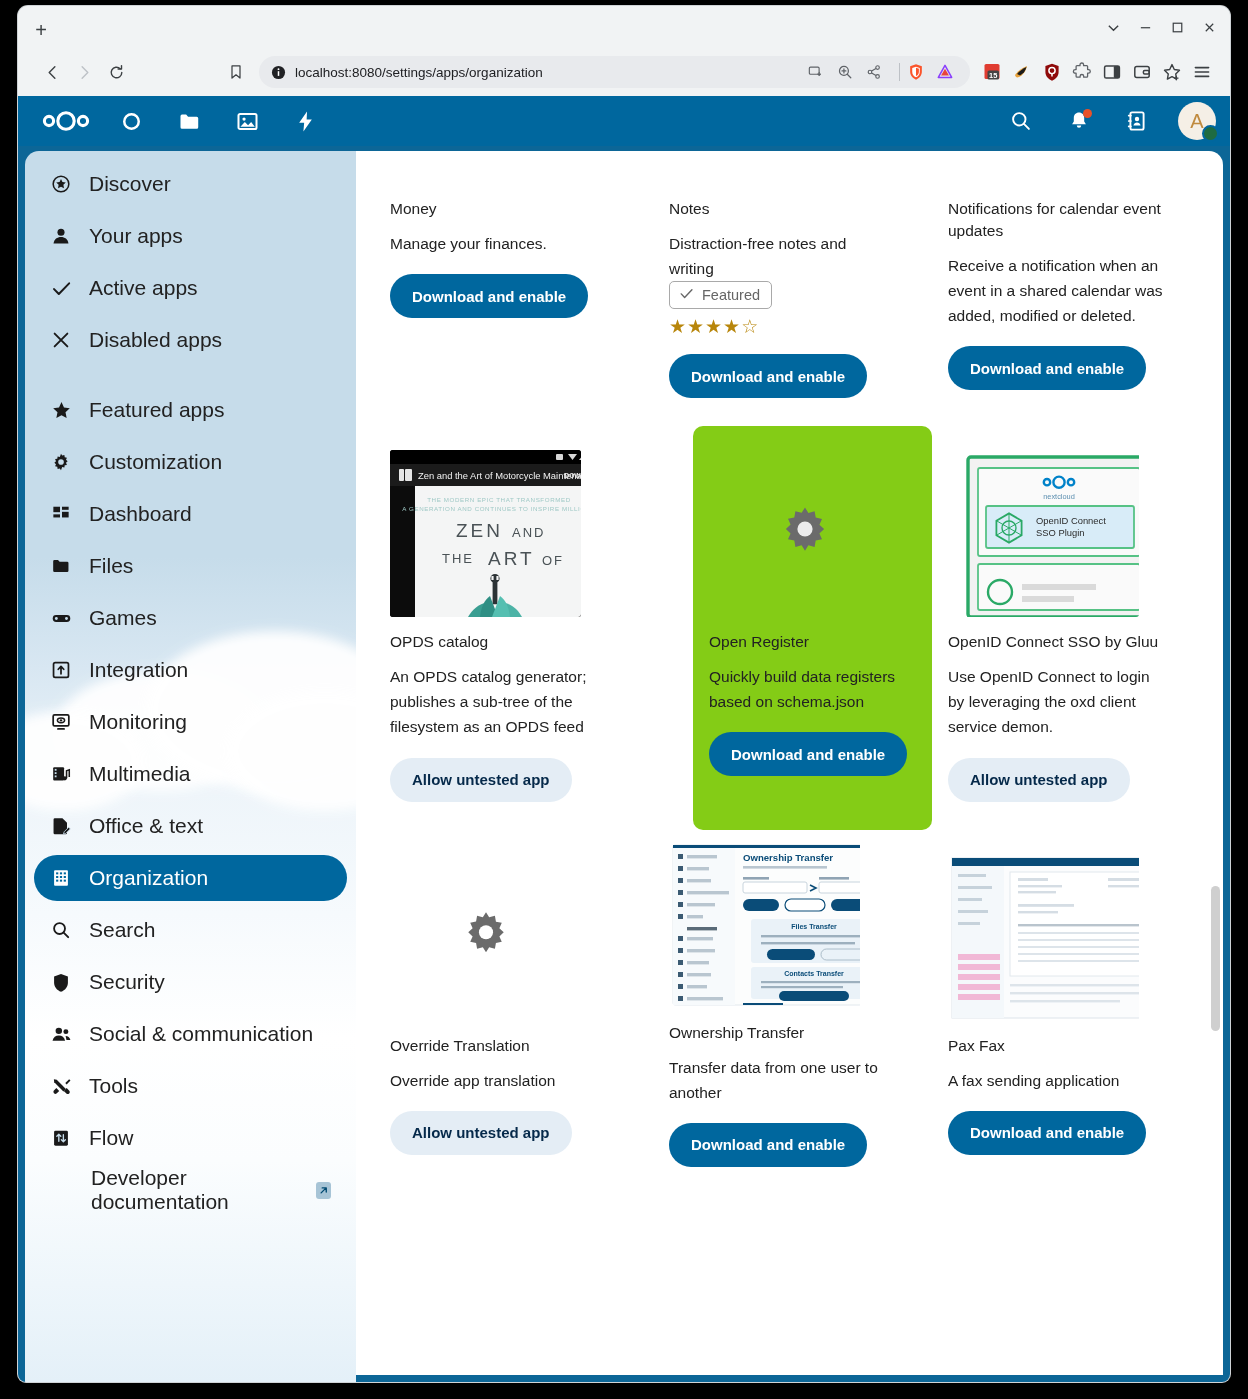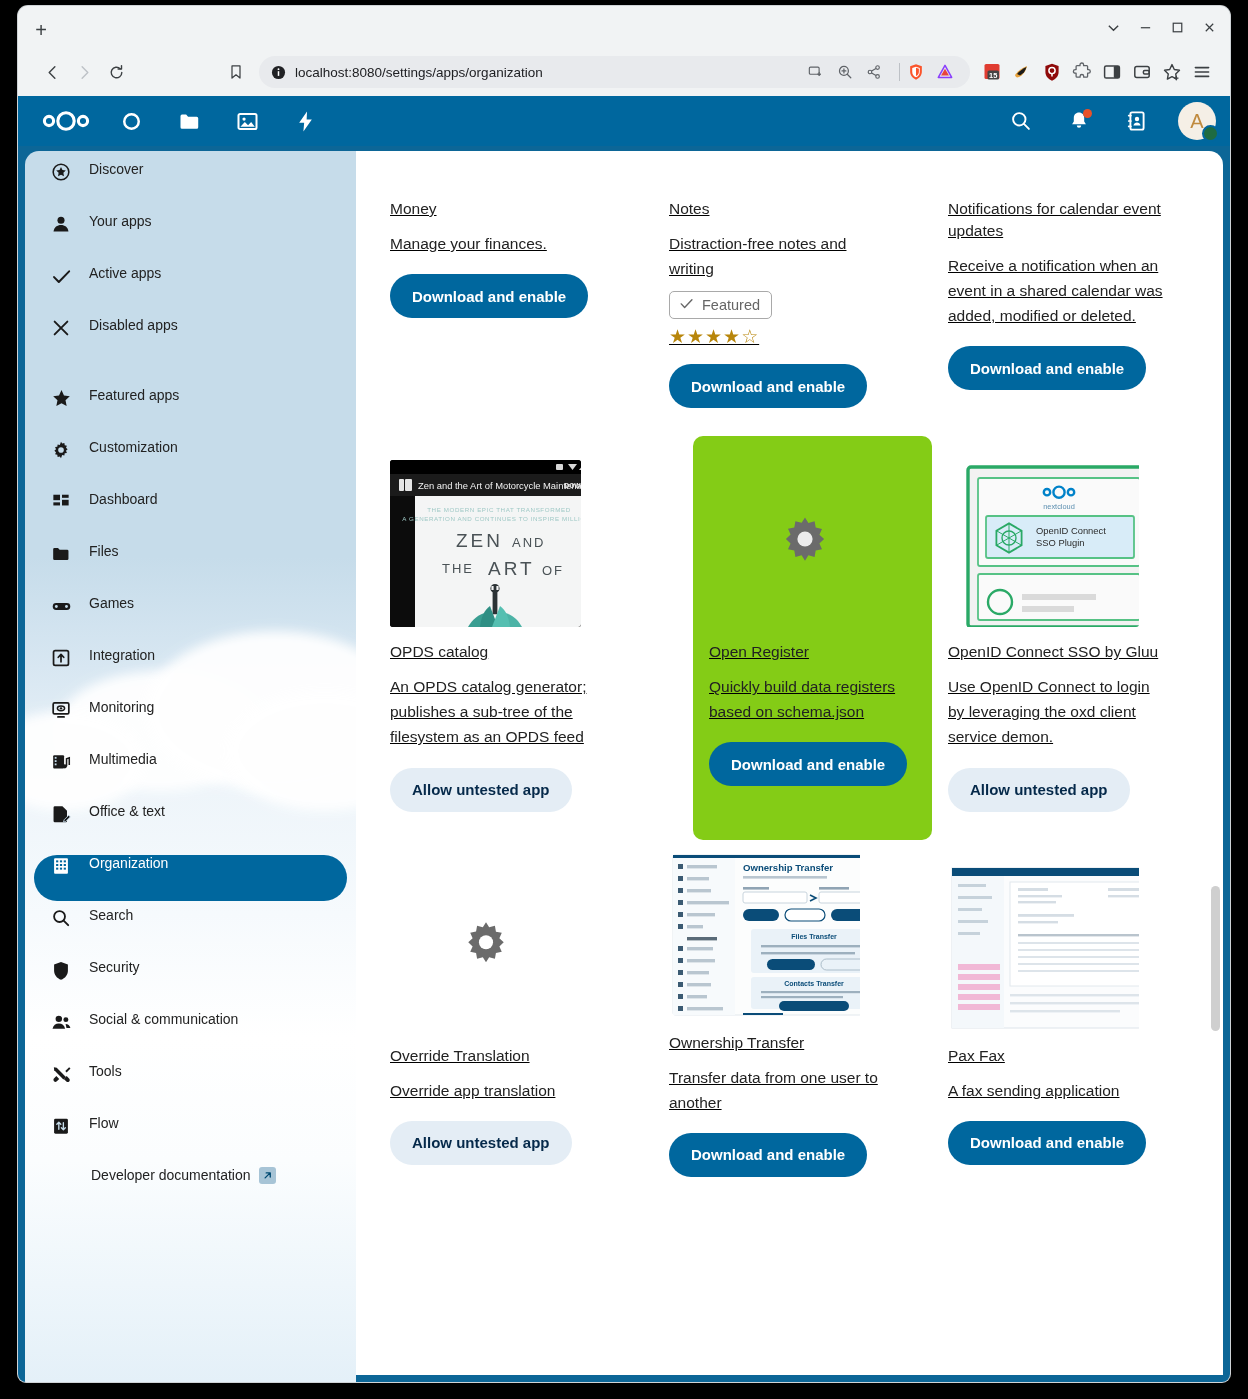--- a/index.html
+++ b/index.html
@@ -169,25 +169,25 @@
     background: #ffffff; opacity: .95;
     filter: blur(6px);
   }
   .c1 { left: 30px; top: 520px; width: 210px; height: 120px; }
   .c2 { left: 120px; top: 480px; width: 260px; height: 160px; }
   .c3 { left: -40px; top: 560px; width: 160px; height: 100px; }
   .c4 { left: 200px; top: 540px; width: 200px; height: 120px; }
 
   .side-list { position: relative; z-index: 2; padding: 0 9px; }
   .side-item {
-    display: flex; 
+    display: flex; align-items: center;
     height: 46px; gap: 17px;
     padding: 0 16px;
     border-radius: 23px;
-    color: #222; font-size: 14px;
+    color: #222; font-size: 21px;
     margin-bottom: 6px;
   }
   .side-item.active { background: #00679e; color: #fff; }
   .side-ico {
     width: 22px; height: 22px; flex: 0 0 22px;
     display: flex; align-items: center; justify-content: center;
   }
   .side-gap { height: 18px; }
   .side-item.doc { padding-left: 57px; gap: 8px; }
   .extlink-box {
@@ -210,21 +210,20 @@
   .grid {
     display: grid;
     grid-template-columns: repeat(3, 1fr);
     padding: 0 12px 0 18px;
     position: absolute;
     top: -150px; left: 0; right: 0;
   }
   .card {
     padding: 16px 16px 28px 16px;
     border-radius: 10px;
-    text-decoration: underline;
   }
   .card.hover { background: #84cc16; margin-left: 40px; }
   .thumb {
     width: 191px; height: 167px;
     border-radius: 3px; overflow: hidden;
     background: #fff; position: relative;
     margin-bottom: 14px;
   }
   .thumb.placeholder {
     background: transparent;
@@ -235,21 +234,21 @@
     line-height: 1.42;
   }
   .app-desc {
     font-size: 15.5px; color: #222; line-height: 1.62;
     max-width: 218px;
   }
   .featured {
     display: inline-flex; align-items: center; gap: 8px;
     border: 1px solid #a9a9a9; border-radius: 5px;
     padding: 4px 11px 4px 9px;
-    margin-top: 10px;
+    margin-top: 0;
     font-size: 14.5px; color: #666;
   }
   .stars { margin-top: 8px; font-size: 19px; color: #b8860b; letter-spacing: 1px; line-height: 1; }
   .btn {
     display: inline-flex; align-items: center; justify-content: center;
     height: 44px; padding: 0 22px;
     border-radius: 22px;
     font-size: 15px; font-weight: bold;
     margin-top: 18px;
     border: none;

